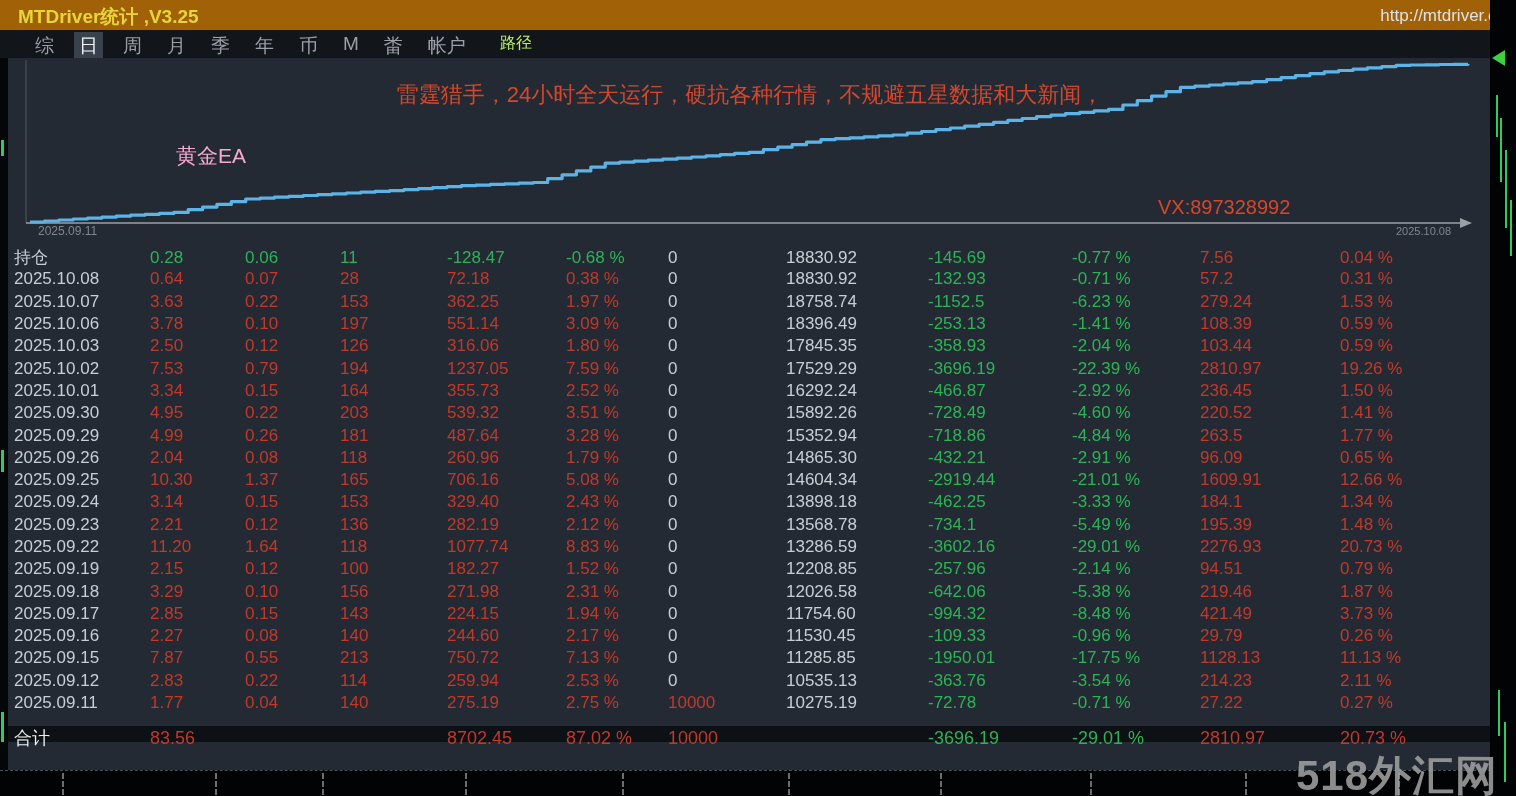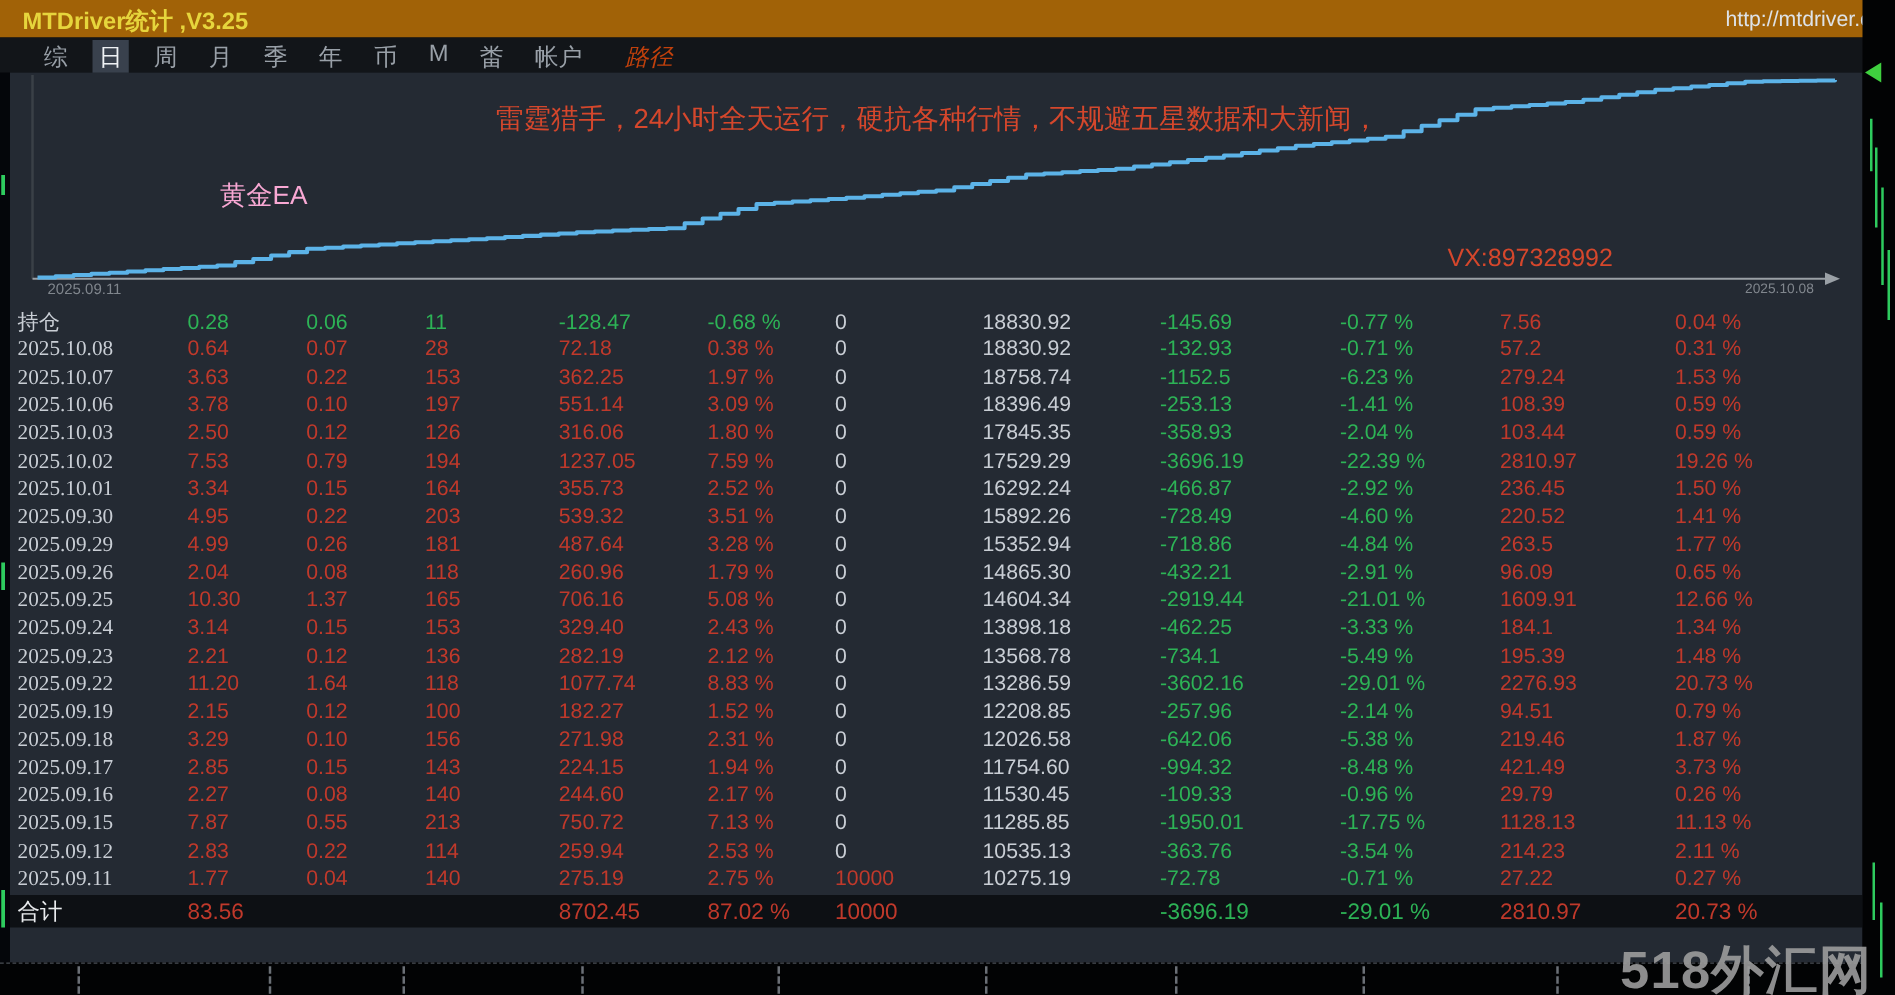--- a/index.html
+++ b/index.html
@@ -7,44 +7,44 @@
           font-family:"Liberation Sans","DejaVu Sans",sans-serif;}
   
   .title-bar{position:absolute;left:0;top:0;width:100%;height:30px;background:#a16207;}
   .app-title{position:absolute;left:18px;top:4px;color:#e6d53c;font-size:19px;font-weight:bold;}
   .app-url{position:absolute;right:10px;top:6px;color:#dde2e8;font-size:17px;}
   
   .tab-bar{position:absolute;left:0;top:30px;width:100%;height:28px;background:#121519;}
   .tab-list{position:absolute;left:30px;top:2px;display:flex;gap:15px;}
   .tab{color:#99a0a8;font-size:19px;padding:1px 5px;cursor:default;}
   .tab.active{background:#39414d;color:#eef1f4;}
-  .tab-path{position:absolute;left:500px;top:3px;color:#c2410c;font-size:19px;font-style:italic;}
+  .tab-path{position:absolute;left:500px;top:3px;color:#bef264;font-size:16px;}
   
   .panel{position:absolute;left:8px;top:58px;width:1482px;height:712px;background:#242a33;}
   .chart-block{position:absolute;left:0;top:0;width:1482px;height:188px;}
   .chart-svg{position:absolute;left:0;top:0;}
   .ea-label{position:absolute;left:168px;top:84px;color:#f9a8d4;font-size:21px;}
   .annotation{position:absolute;left:292px;top:22px;width:900px;text-align:center;
               color:#d5472c;font-size:22px;line-height:30px;font-weight:500;}
   .vx-label{position:absolute;left:1150px;top:138px;color:#d5472c;font-size:20px;}
   .date-start{position:absolute;left:30px;top:166px;color:#80868d;font-size:12px;}
   .date-end{position:absolute;left:1388px;top:167px;color:#80868d;font-size:11px;}
   
   .stats-table{position:absolute;left:0;top:188px;width:1482px;}
   .trow{display:grid;grid-template-columns:136px 95px 95px 107px 119px 102px 118px 142px 144px 128px 140px auto;
         padding-left:6px;height:22.3px;align-items:center;}
   .thead{height:27px;}
   .hcell{color:#ccd1d8;font-size:19px;white-space:nowrap;overflow:visible;}
   .cell{font-size:17px;white-space:nowrap;overflow:visible;}
-  .c-date{color:#c9ced5;font-family:Liberation Serif, serif;}
+  .c-date{color:#c9ced5;}
   .c-gray{color:#c9ced5;}
   .c-white{color:#e9ebee;}
   .c-red{color:#c0392b;}
   .c-green{color:#2db356;}
-  .total{height:26px;background:#0d1014;margin-top:2px;}
+  .total{height:16px;background:#0d1014;margin-top:12px;}
   .total .cell{font-size:18px;}
   
   .bottom-strip{position:absolute;left:0;top:770px;width:100%;height:26px;background:#020304;
                 border-top:1px dashed #4a4f55;}
   .sep{position:absolute;top:2px;width:0;height:22px;border-left:2px dashed #6a6f75;}
   
   .right-strip{position:absolute;right:0;top:0;width:26px;height:796px;background:#020304;}
   .candle{position:absolute;width:2px;background:#2ecb5e;}
   .green-arrow{position:absolute;left:1492px;top:50px;width:0;height:0;
                border-top:8px solid transparent;border-bottom:8px solid transparent;

